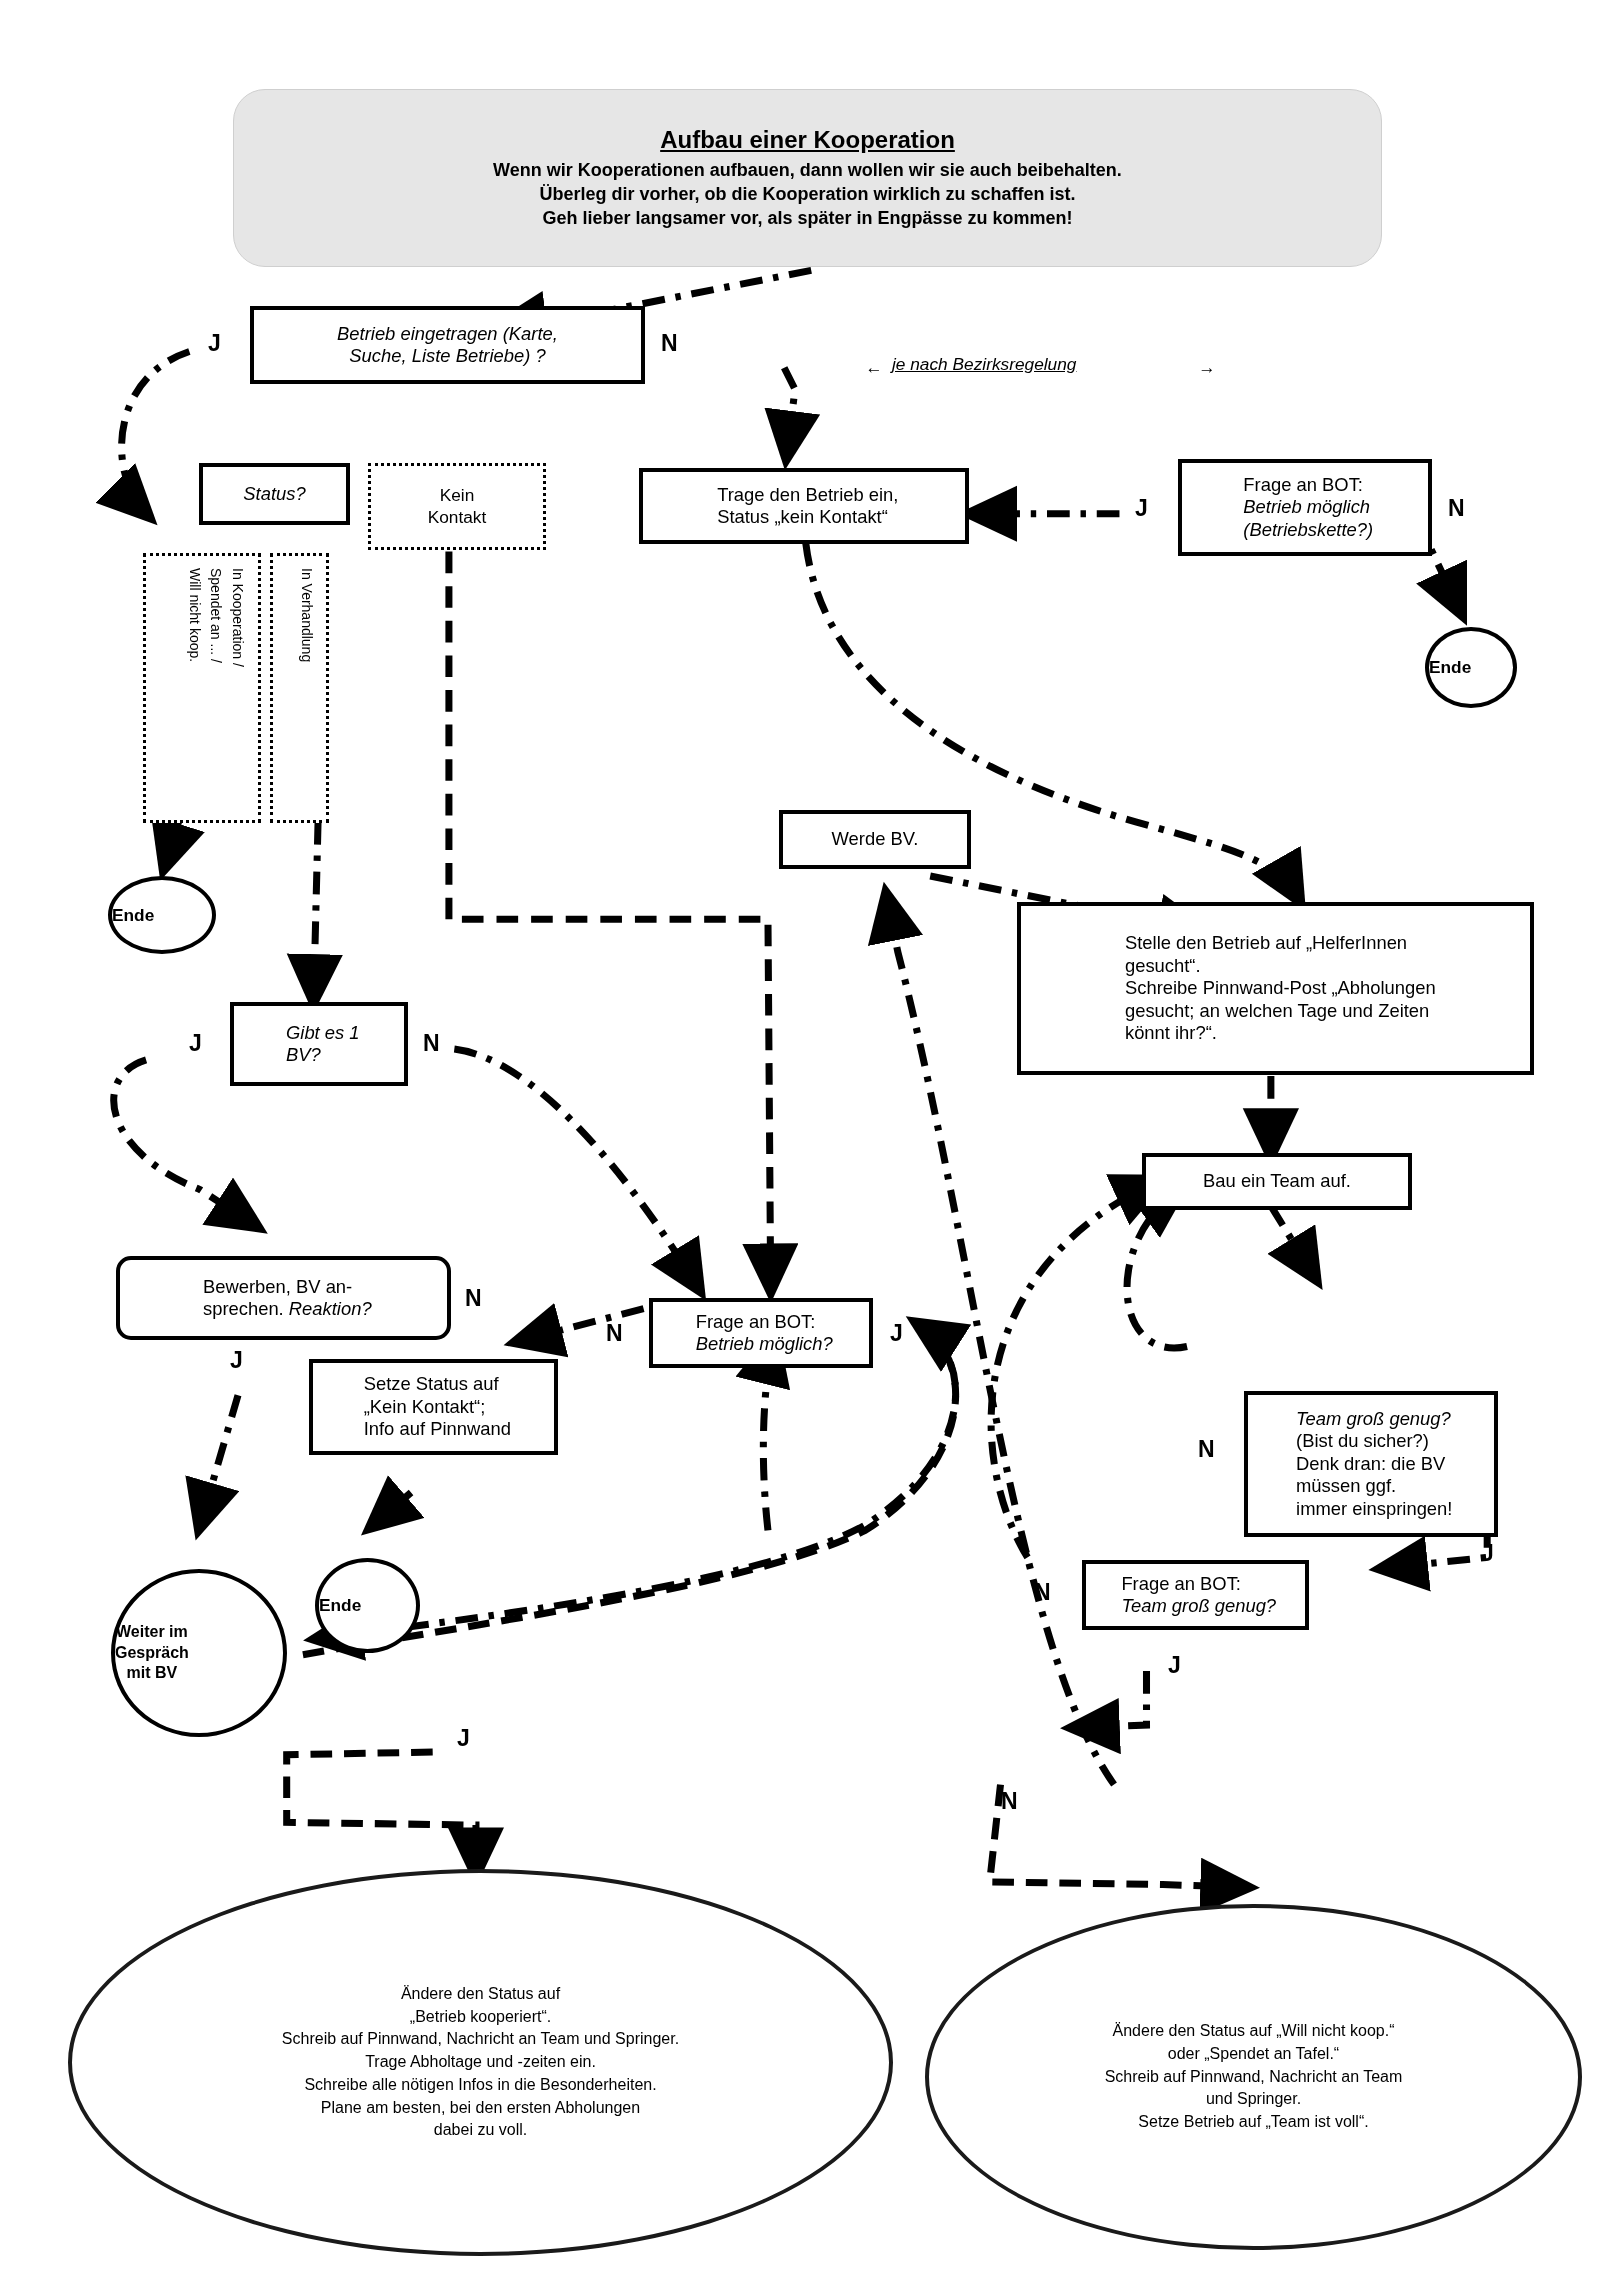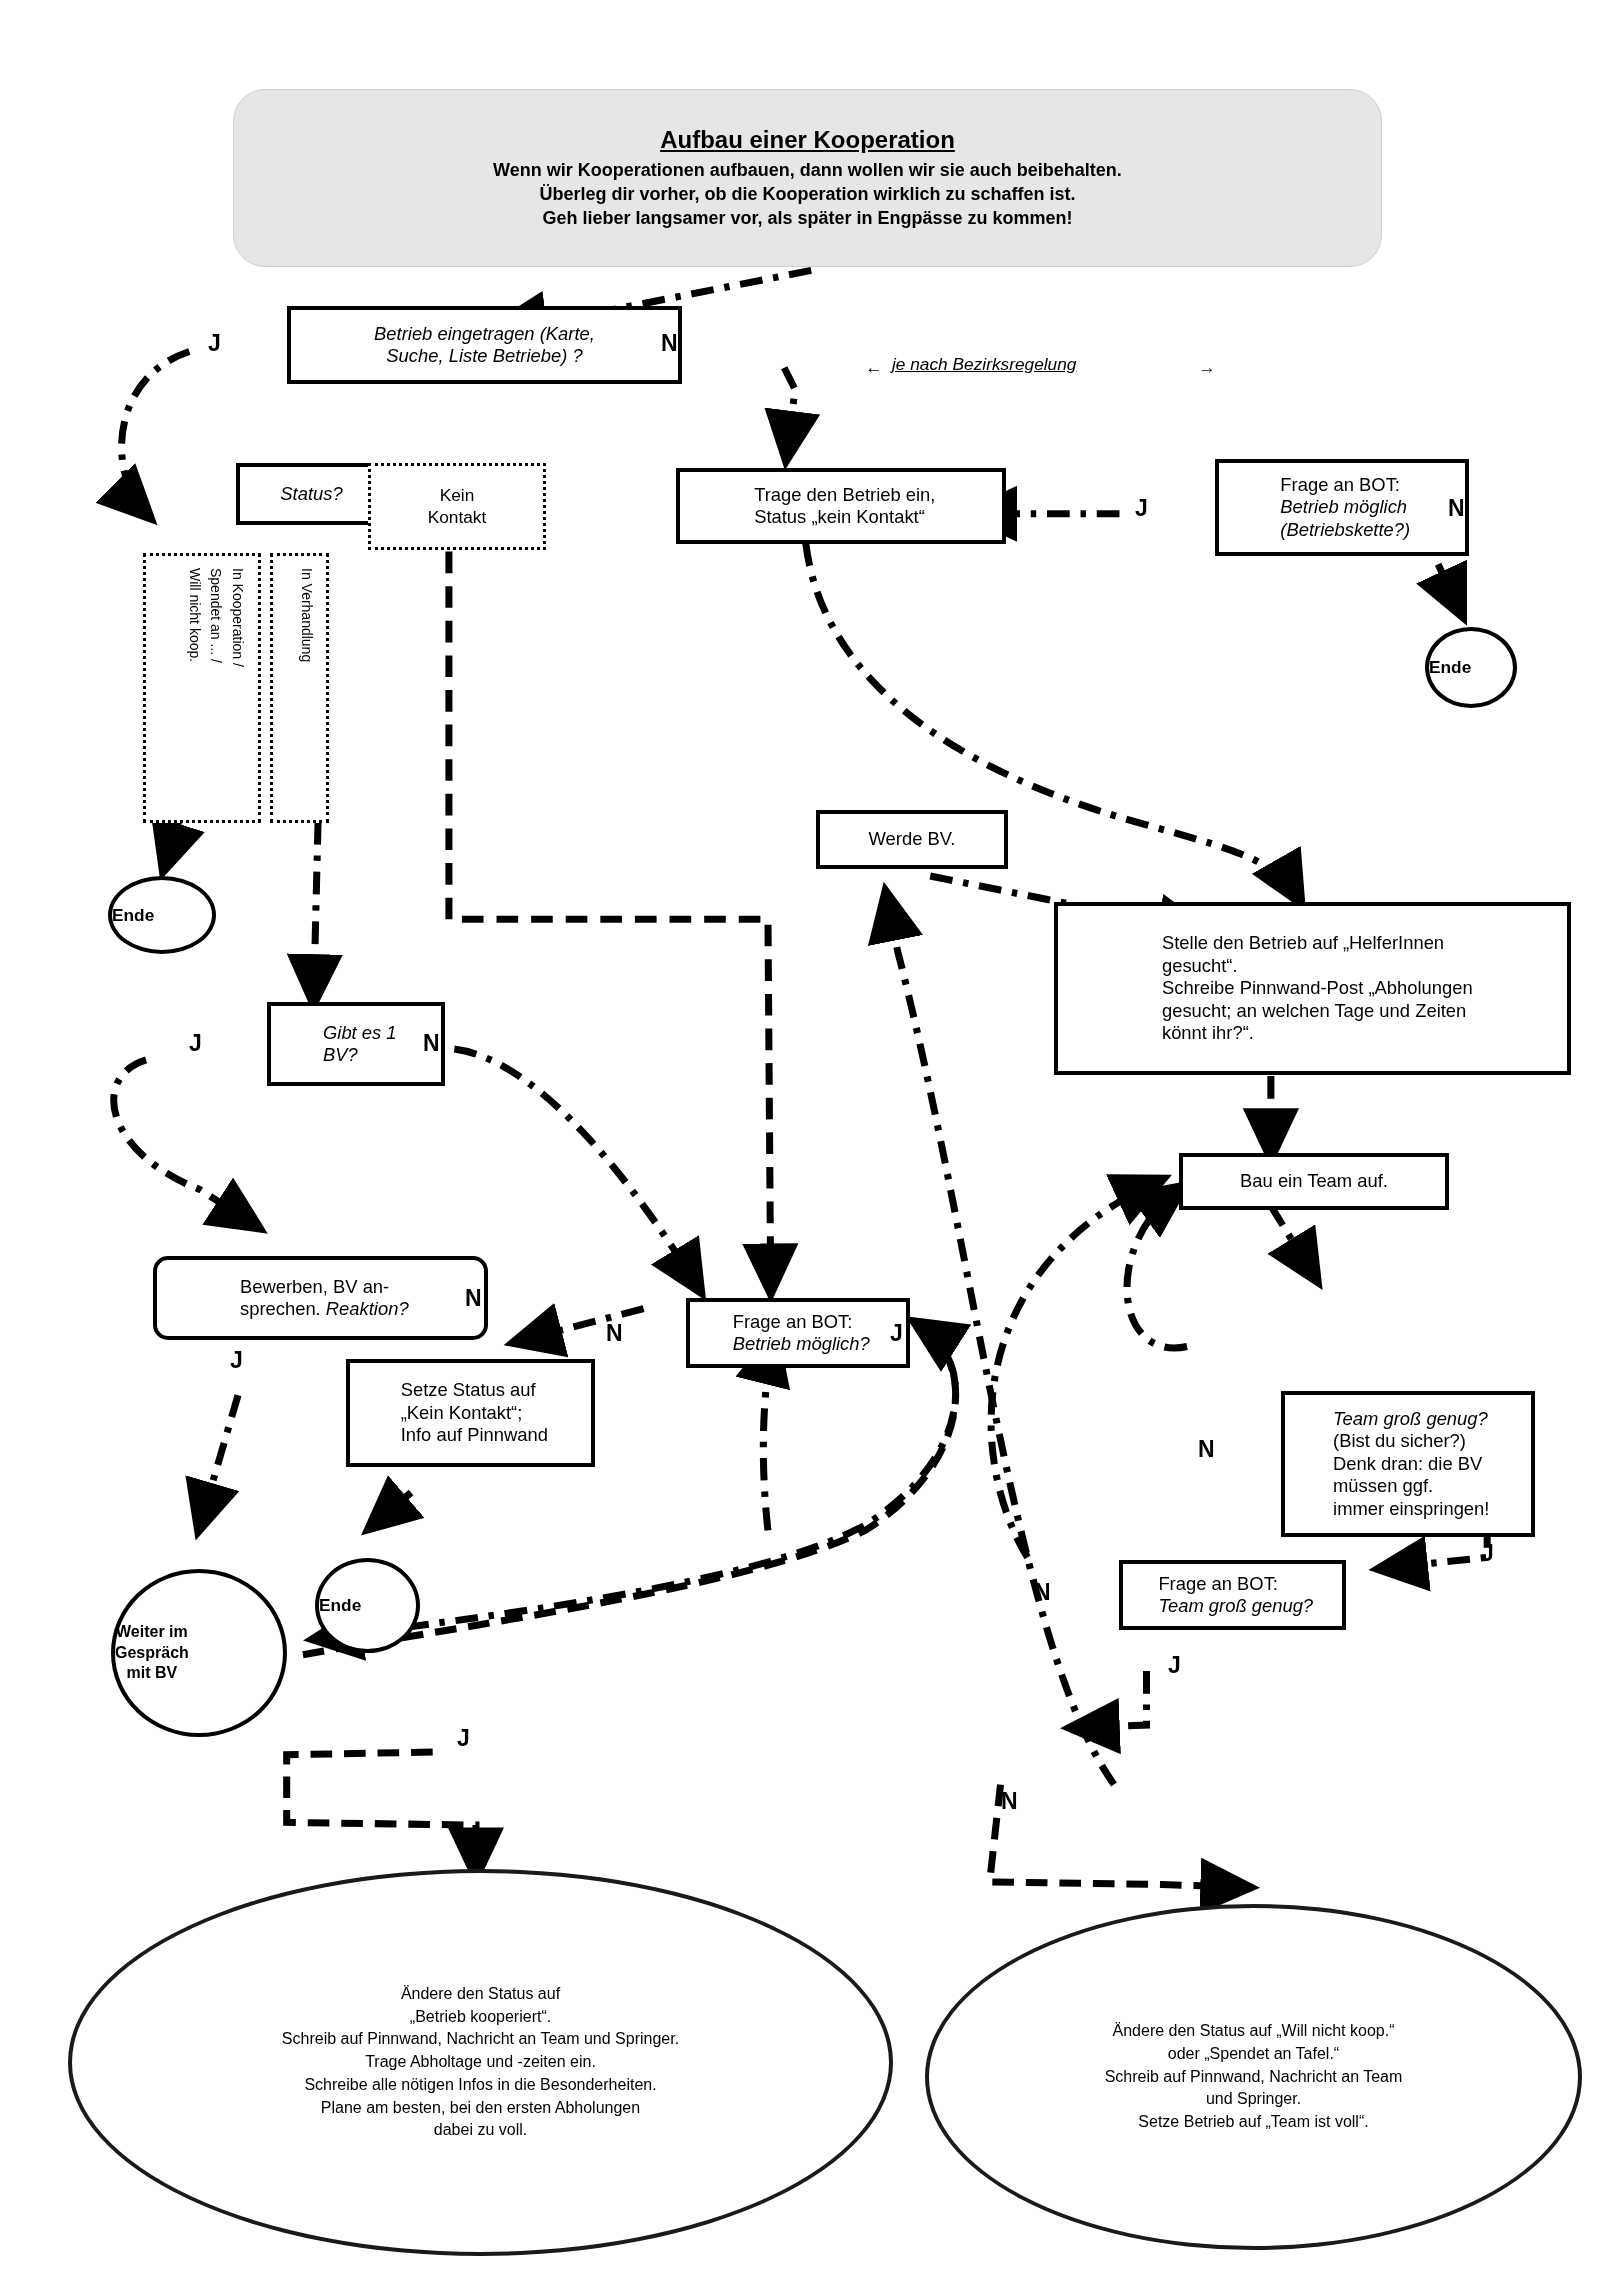--- a/index.html
+++ b/index.html
@@ -1,21 +1,21 @@
 <!DOCTYPE html>
 <html style="font-size:8.7px"><head>
 <meta charset="utf-8">
 <style>
   html,body{margin:0;padding:0;background:#fff;}
   body{font-family:"Liberation Sans",sans-serif;}
   #stage{position:relative;width:1623px;height:2295px;background:#fff;overflow:hidden;padding-left:48px;}
   svg{position:absolute;left:0;top:0;width:1623px;height:2295px;}
   .node{position:absolute;box-sizing:border-box;display:flex;align-items:center;justify-content:center;}
   .rect{border:3.8px solid #000;background:#fff;}
-  .rect.thick{border-width:4.9px;margin-left:37px;}
+  .rect.thick{border-width:4.9px;}
   .dotrect{border:3.8px dotted #000;background:#fff;}
   .txt{line-height:1.22;color:#000;}
   .tl{text-align:left;}
   .tc{text-align:center;}
   .it{font-style:italic;}
   .hdr{position:absolute;background:#e6e6e6;border:1.1px solid #cfcfcf;border-radius:32px;
        display:flex;flex-direction:column;align-items:center;justify-content:center;}
   .hdr .title{font-weight:bold;text-decoration:underline;font-size:24px;margin-bottom:5.4px;}
   .hdr .line{font-weight:bold;font-size:18px;line-height:1.32;}
   .ell{position:absolute;border:4.9px solid #000;border-radius:50%;background:#fff;
@@ -217,21 +217,21 @@
 
   <div class="node rect thick" style="left:649px;top:1298px;width:224px;height:70px;">
     <div class="txt tl" style="font-size:18.4px;padding-left:6.5px;">
       <div>Frage an BOT:</div>
       <div class="it">Betrieb möglich?</div>
     </div>
   </div>
   <div class="jn" style="left:606px;top:1320px;">N</div>
   <div class="jn" style="left:890px;top:1320px;">J</div>
 
-  <div class="node rect thick" style="left:309px;top:1359px;width:249px;height:108px;">
+  <div class="node rect thick" style="left:309px;top:1359px;width:249px;height:96px;">
     <div class="txt tl" style="font-size:18.4px;padding-left:7.6px;">
       <div>Setze Status auf</div>
       <div>„Kein Kontakt“;</div>
       <div>Info auf Pinnwand</div>
     </div>
   </div>
 
   <div class="node rect thick" style="left:1082px;top:1560px;width:227px;height:70px;">
     <div class="txt tl" style="font-size:18.4px;padding-left:6.5px;">
       <div>Frage an BOT:</div>

